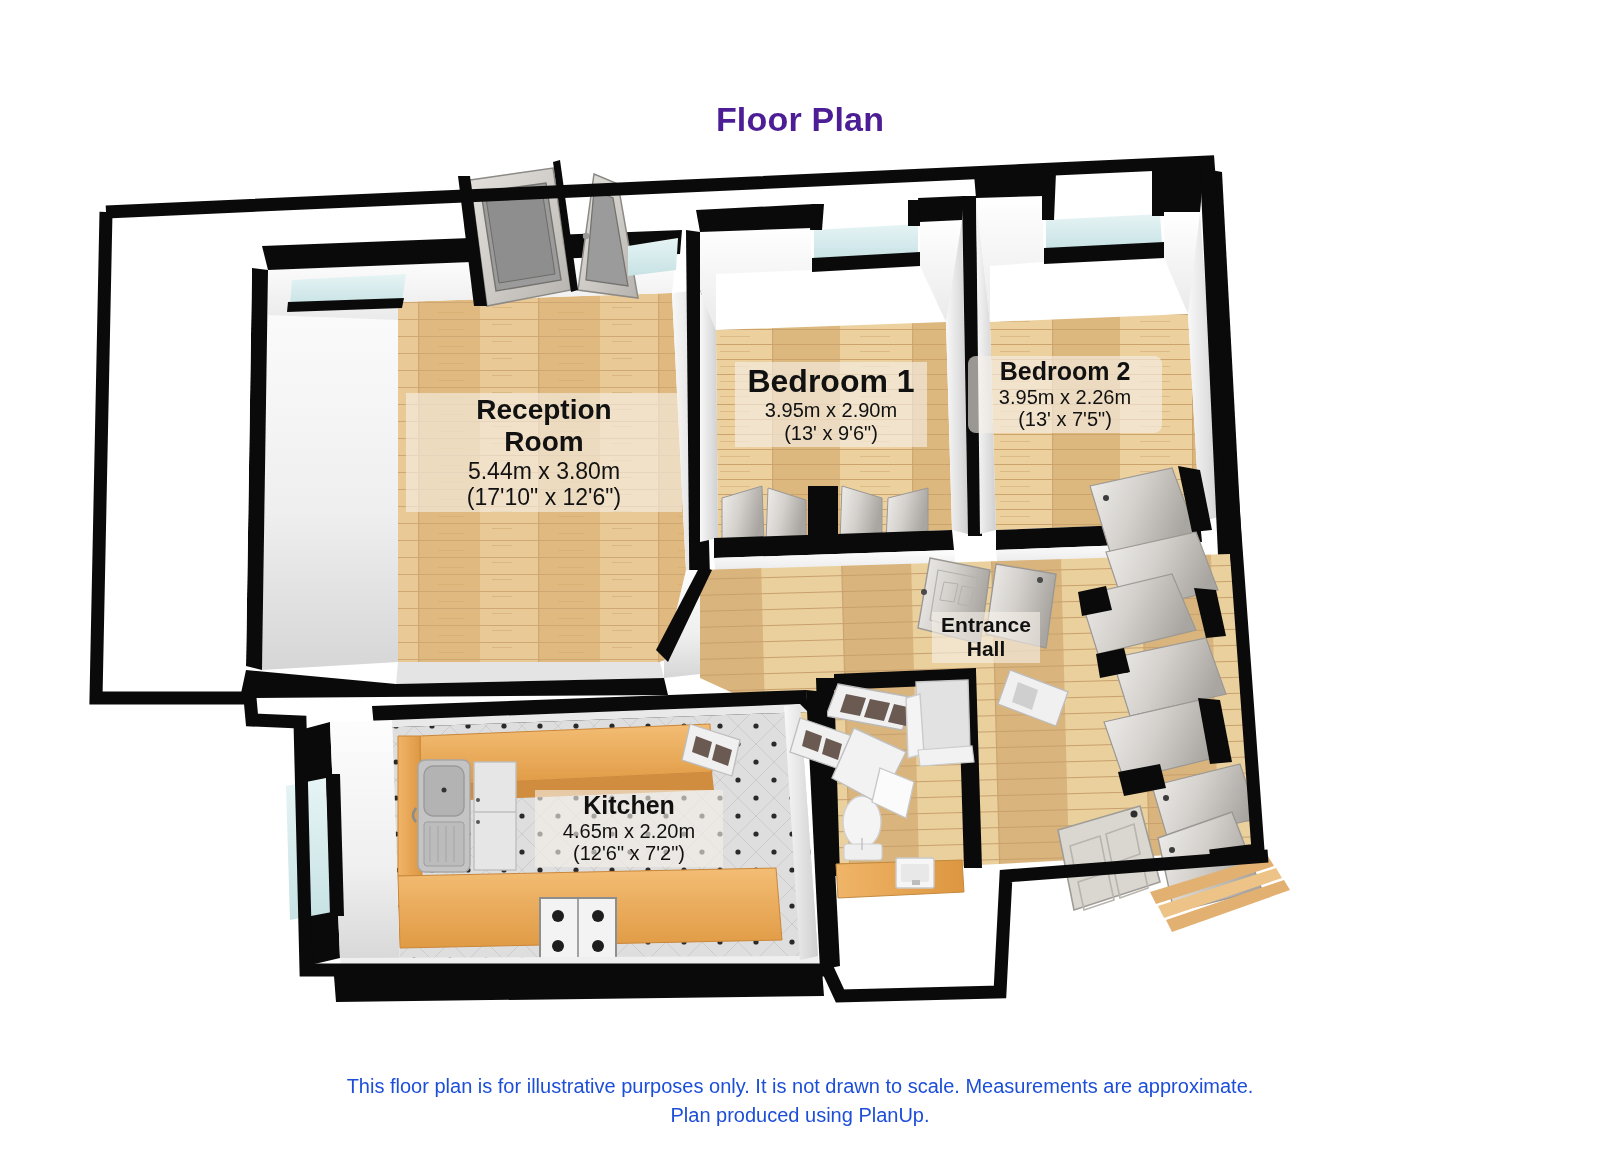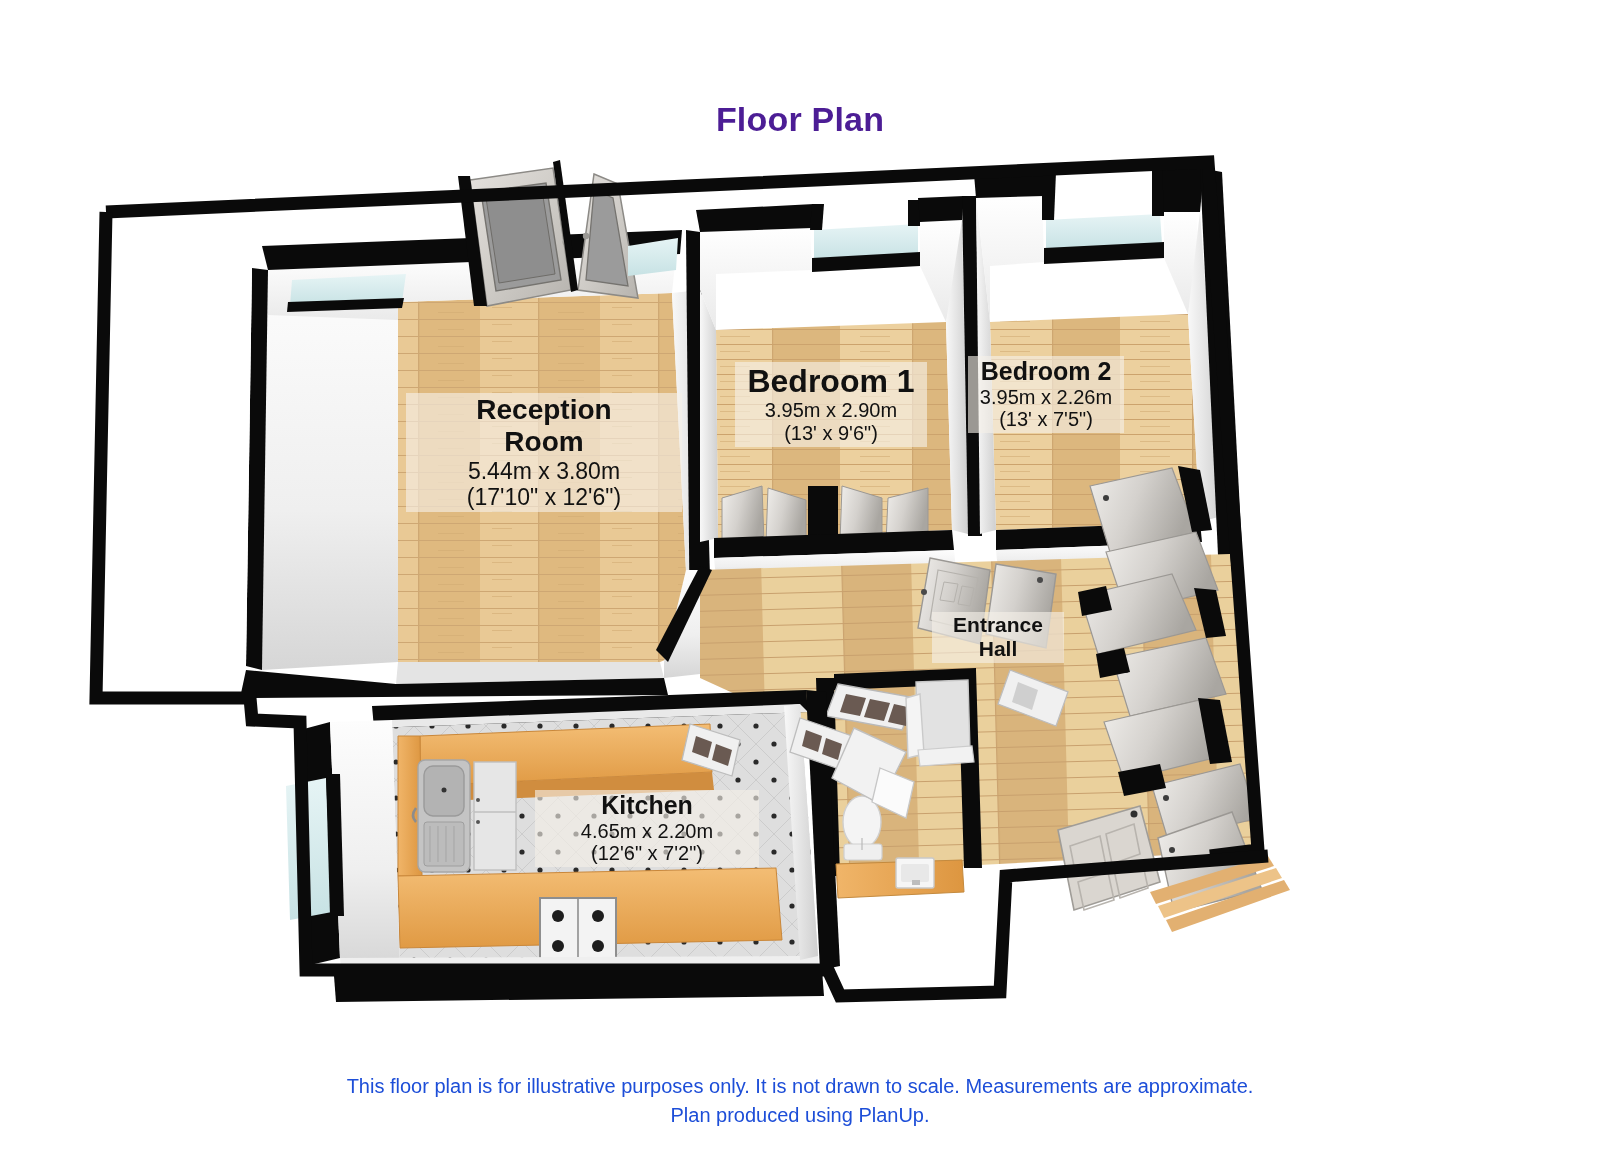--- a/index.html
+++ b/index.html
@@ -64,31 +64,32 @@
     left: 406px; top: 243px; width: 276px;
     font-size: 23px;
   }
   #lbl-reception .rl-name { font-size: 28px; }
   #lbl-bed1 {
     left: 735px; top: 212px; width: 192px;
     font-size: 20px;
   }
   #lbl-bed1 .rl-name { font-size: 32px; }
   #lbl-bed2 {
-    left: 968px; top: 206px; width: 156px;
+    left: 968px; top: 206px; width: 194px;
     font-size: 20px;
+    border-radius: 8px;
   }
   #lbl-bed2 .rl-name { font-size: 25px; }
   #lbl-kitchen {
-    left: 535px; top: 640px; width: 224px;
+    left: 535px; top: 640px; width: 188px;
     font-size: 20px;
   }
   #lbl-kitchen .rl-name { font-size: 25px; }
   #lbl-hall {
-    left: 932px; top: 462px; width: 132px;
+    left: 932px; top: 462px; width: 108px;
     font-size: 21px;
   }
   #lbl-hall .rl-name { font-size: 21px; }
   #footer {
     position: absolute;
     left: 0;
     top: 1072px;
     width: 1600px;
     text-align: center;
     font-size: 20px;

